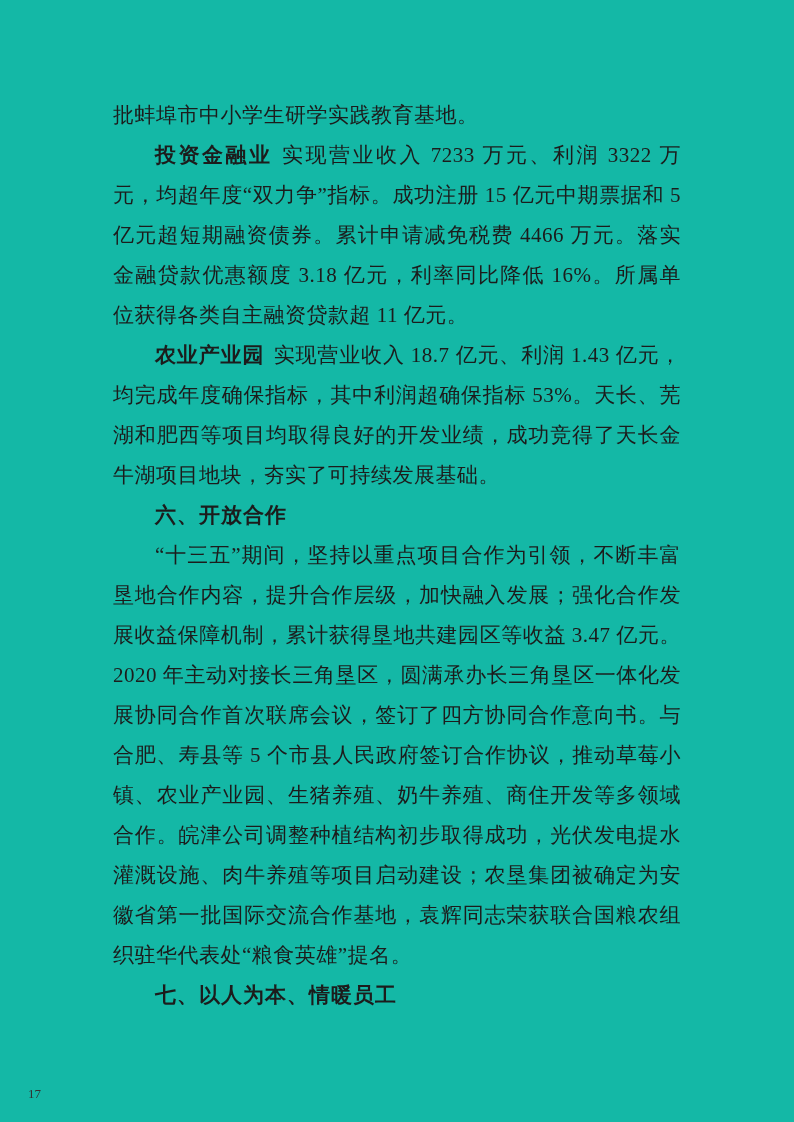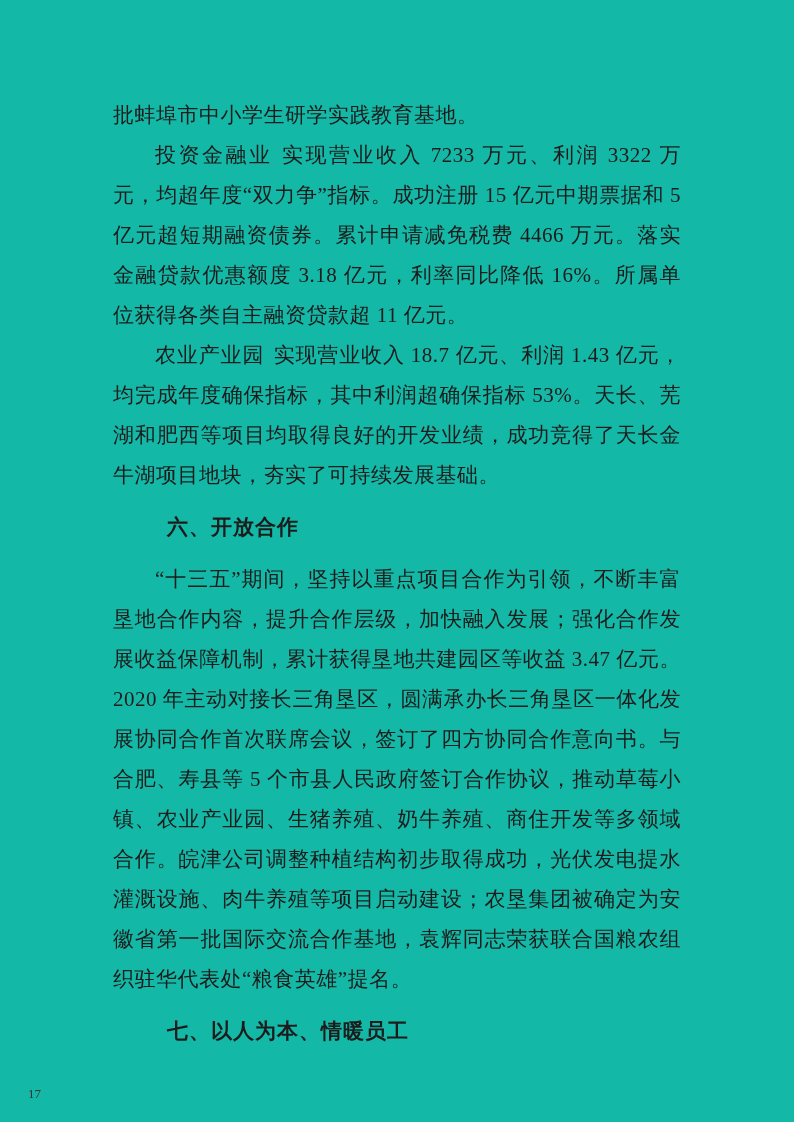--- a/index.html
+++ b/index.html
@@ -28,25 +28,25 @@
     font-size: 21px;
     line-height: 40px;
     text-align: justify;
     text-justify: inter-ideograph;
     letter-spacing: 0.5px;
   }
   .para.indent {
     text-indent: 42px;
   }
   .lead {
-    font-weight: normal;
+    font-weight: bold;
     margin-right: 0.45em;
   }
   .heading {
-    margin: 12px;
+    margin: 0;
     font-family: "Liberation Sans", "DejaVu Sans", sans-serif;
     font-size: 21px;
     line-height: 40px;
     font-weight: bold;
     text-indent: 42px;
     letter-spacing: 1px;
   }
   .footer {
     position: absolute;
     left: 0;

